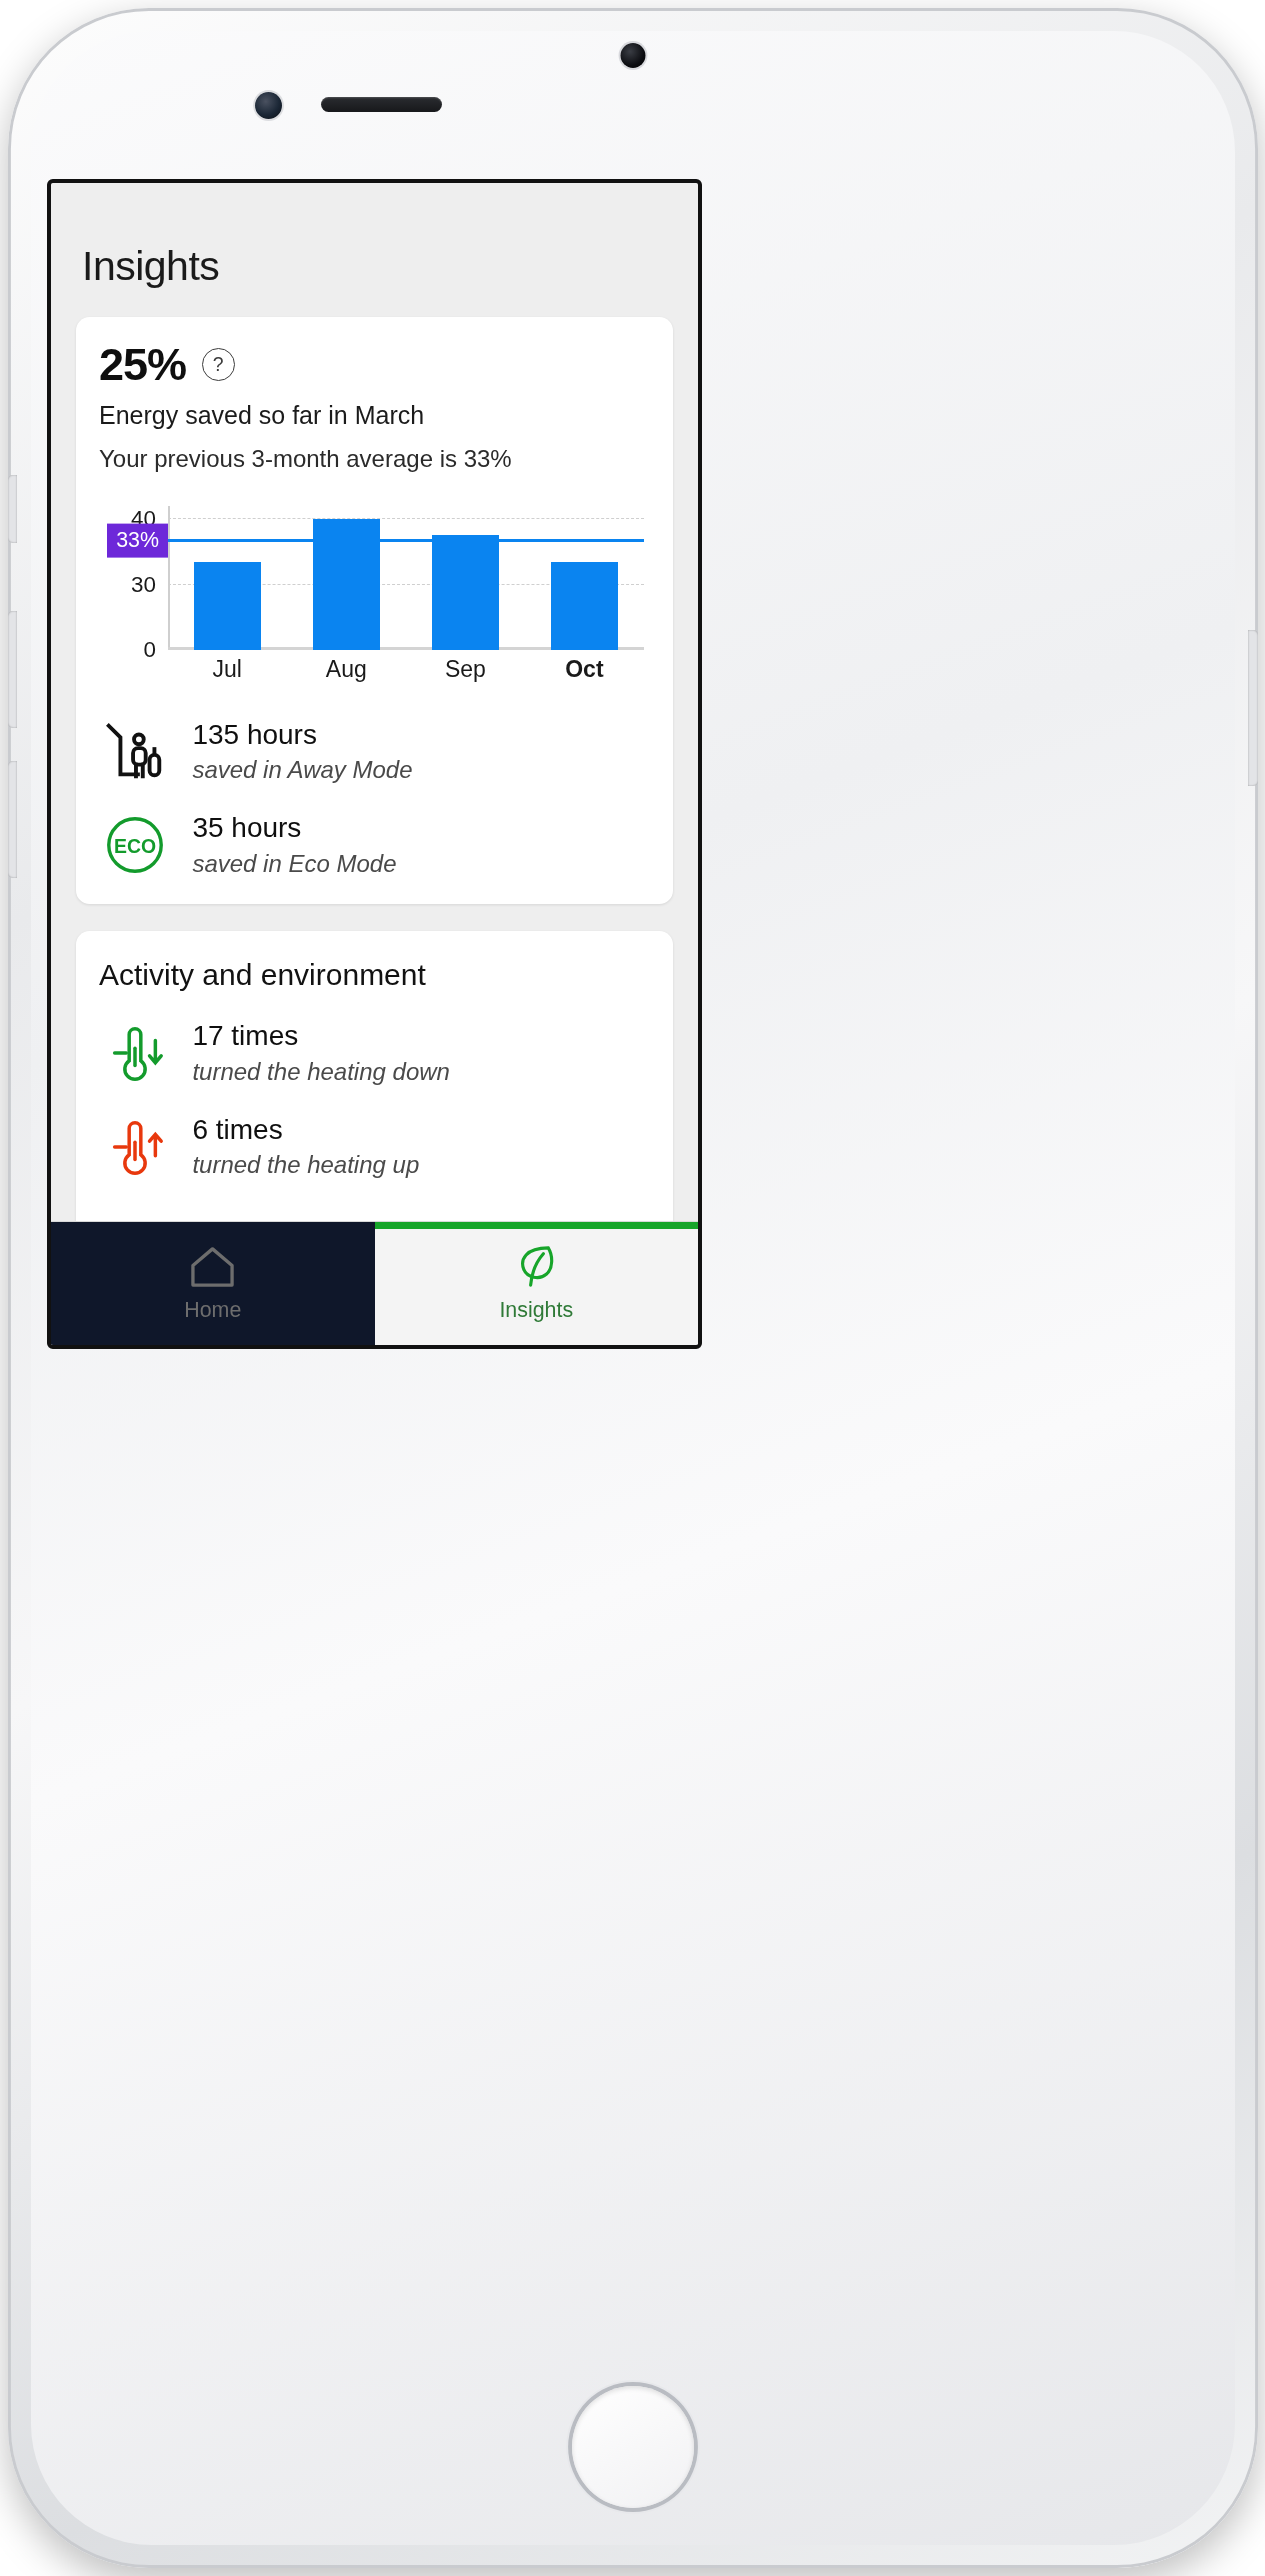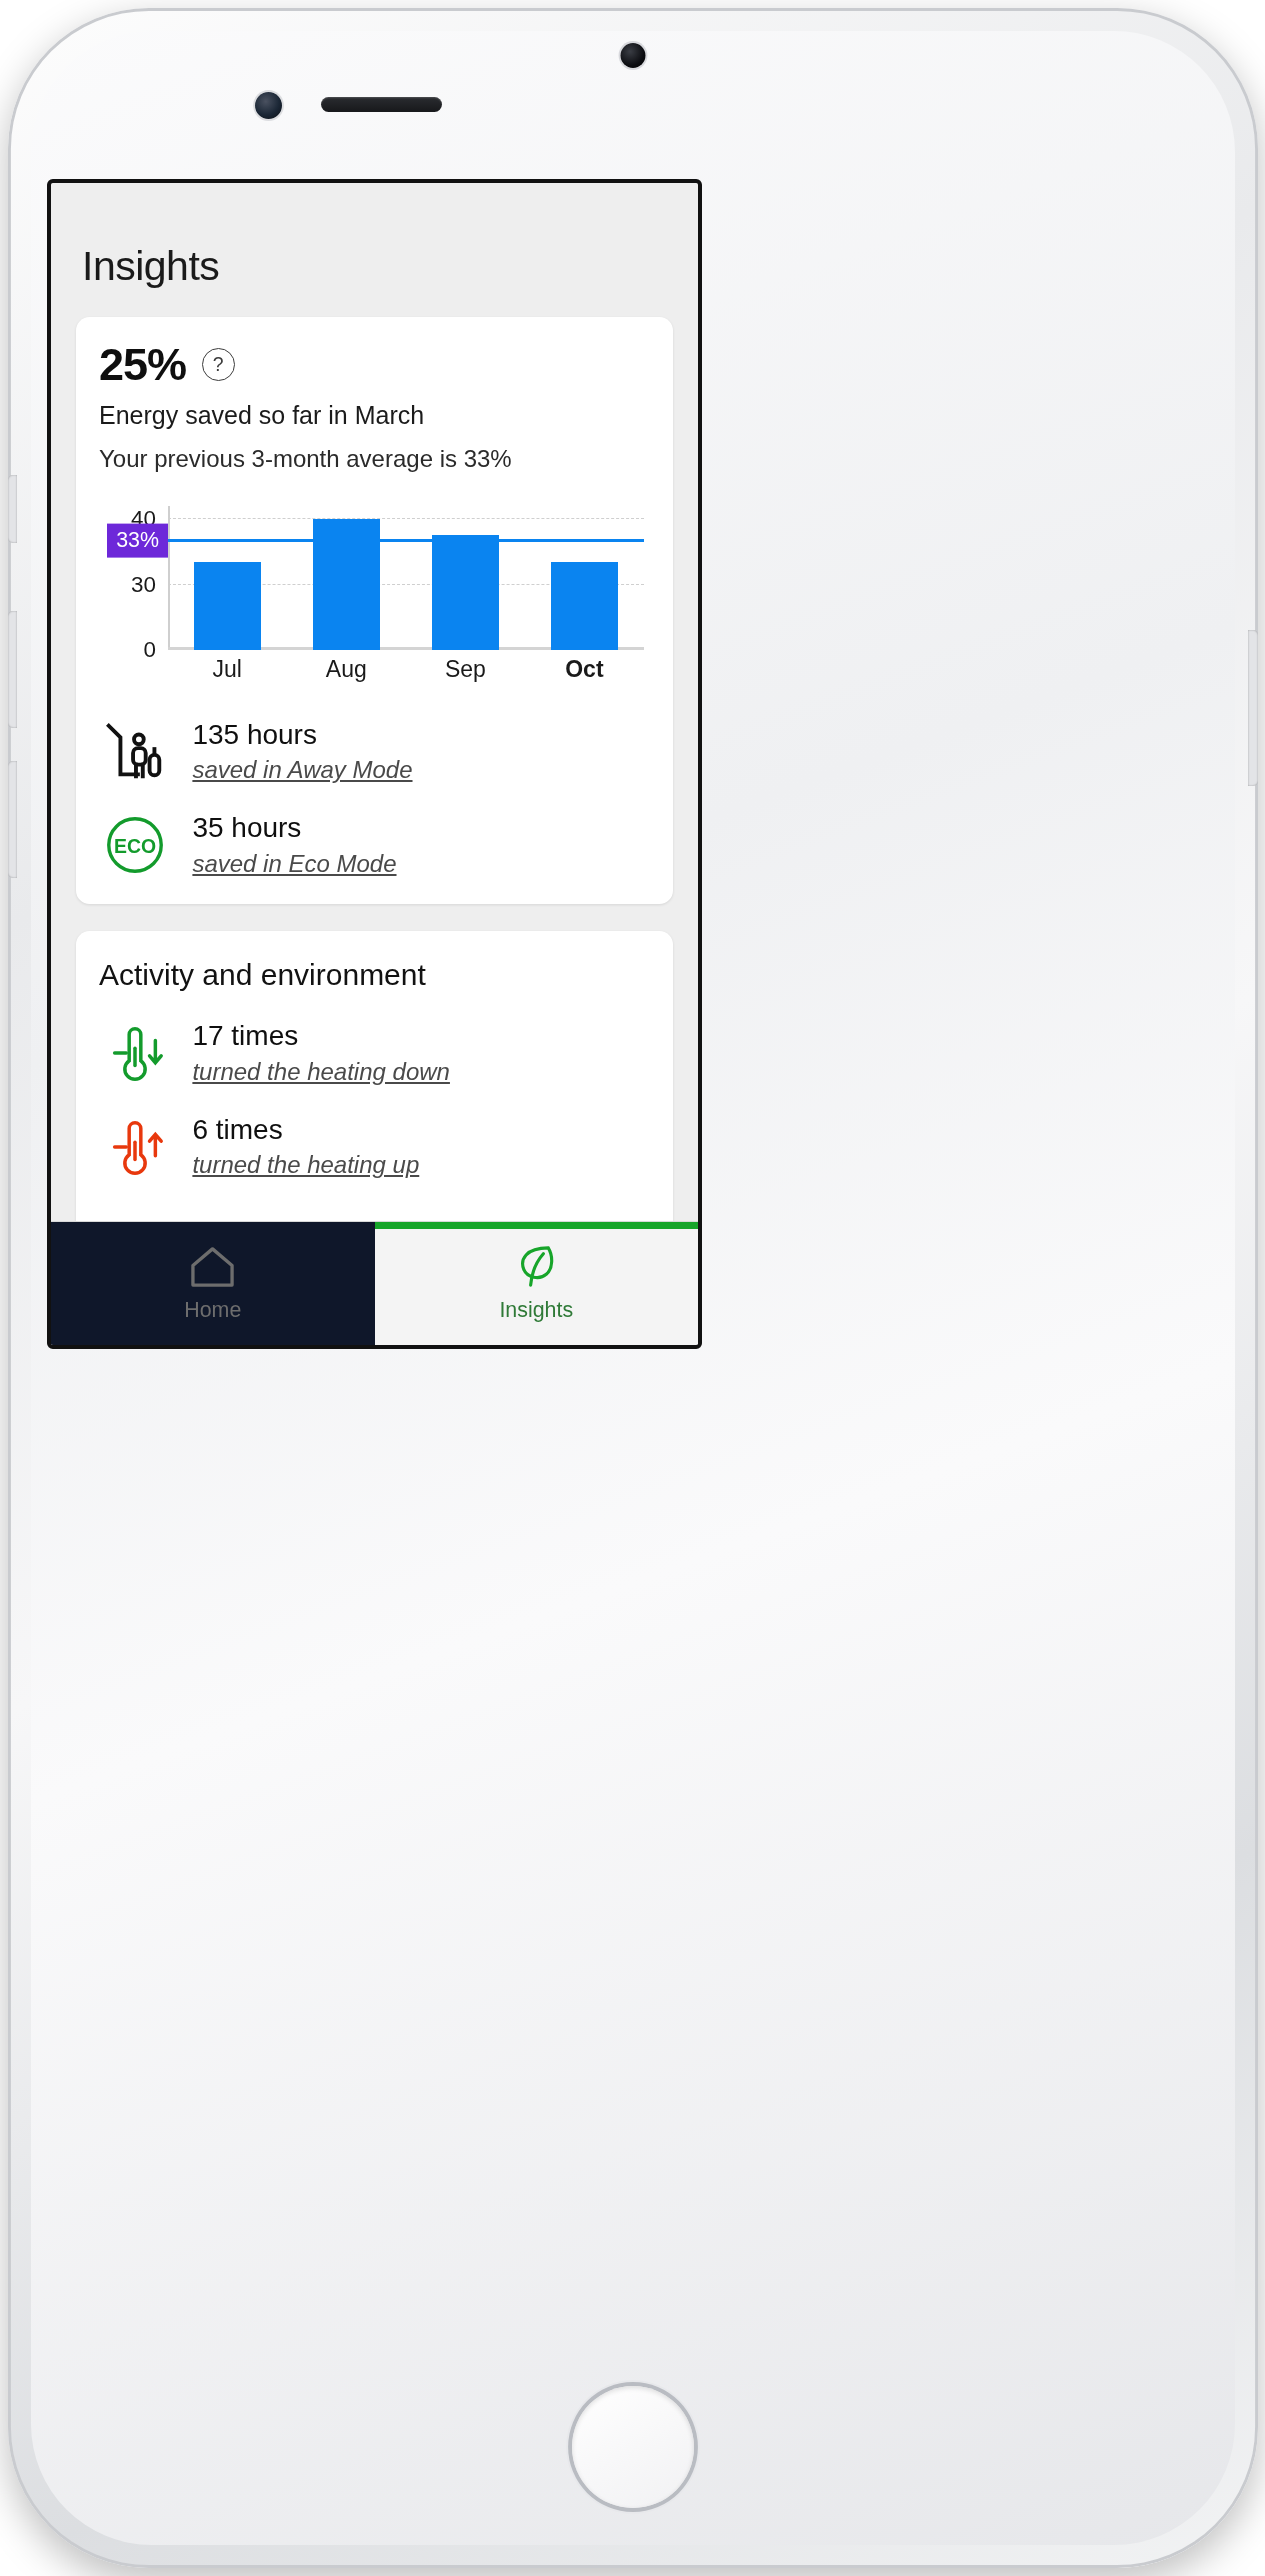--- a/index.html
+++ b/index.html
@@ -129,21 +129,21 @@
     white-space: nowrap;
   }
   .xlabels { position: absolute; left: 82px; right: 9.7px; top: 156px; display: flex; }
   .xlabel { flex: 1; text-align: center; font-size: 23px; color: #1a1a1a; }
   .xlabel.current { font-weight: 700; }
 
   
   .stat-row { display: flex; align-items: center; gap: 21.4px; padding: 21.4px 23px 0 23px; }
   .stat-ico { width: 72px; height: 72px; flex: 0 0 72px; display:flex; align-items:center; justify-content:center; }
   .stat-txt .big { font-size: 28px; color: #0f0f0f; font-weight: 400; }
-  .stat-txt .small { font-size: 24px; color: #4a4a4a; font-style: italic; margin-top: 5.8px; text-decoration: underline; }
+  .stat-txt .small { font-size: 24px; color: #4a4a4a; font-style: italic; margin-top: 5.8px; }
 
   .card-h { font-size: 30px; font-weight: 400; color: #121212; padding: 1.9px 23px 3.9px 23px; }
 
   
   .tabbar {
     position: absolute; left: 0; right: 0; bottom: 0; height: 124px;
     background: #0f172a;
     display: flex;
     border-top: 1px solid #d9d9d9;
   }

